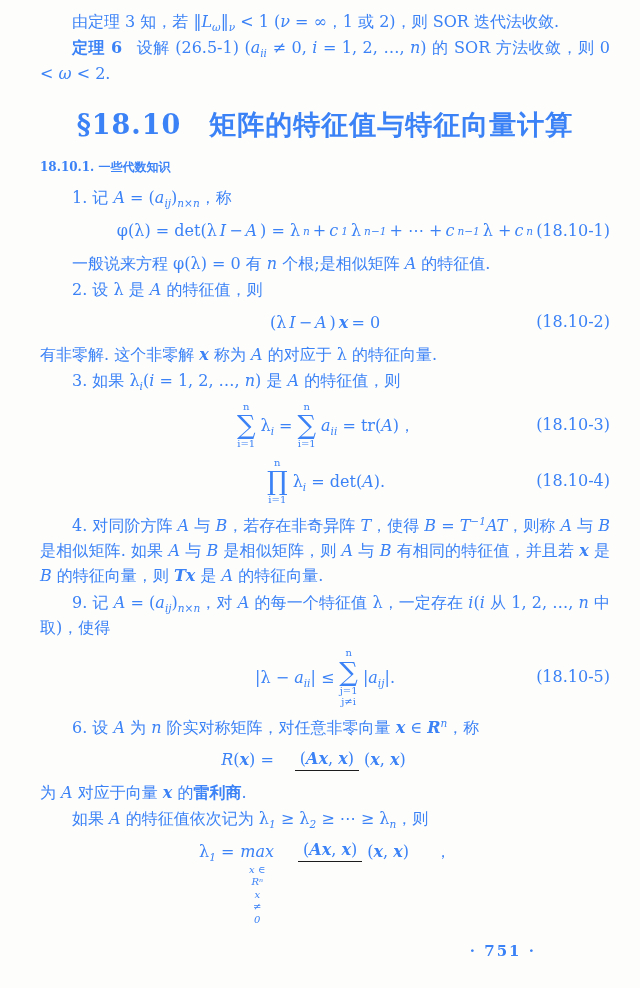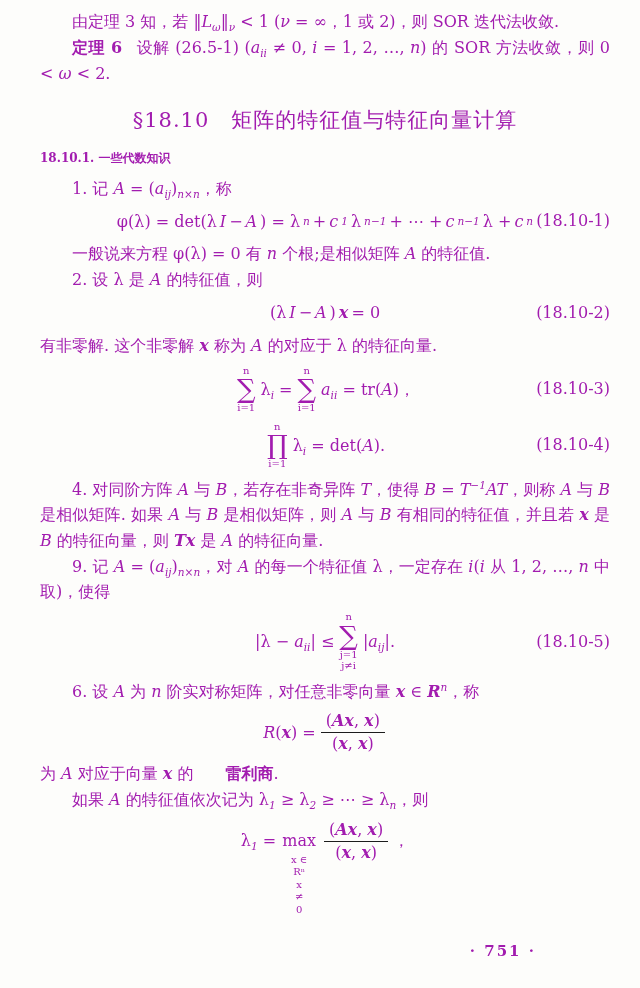--- a/index.html
+++ b/index.html
@@ -6,43 +6,43 @@
     margin: 0;
     padding: 0;
     background: #e8e8e6;
   }
   .page {
     position: relative;
     width: 640px;
     height: 988px;
     margin: 0 auto;
     background: #fdfdfb;
-    color: #a21caf;
+    color: #3b82f6;
     font-family: "DejaVu Serif", "Liberation Serif", serif;
     font-size: 16px;
     line-height: 1.58;
     box-sizing: border-box;
     padding: 8px 30px 0 40px;
     overflow: hidden;
   }
   .para {
     margin: 1px 0;
     text-indent: 2em;
     text-align: justify;
   }
   .para.noindent { text-indent: 0; }
   .i  { font-style: italic; }
-  .b  { font-weight: 700; padding-left: 32px; }
+  .b  { font-weight: 700; }
   .bi { font-style: italic; font-weight: 700; }
   .thm-label { font-weight: 700; margin-right: 0.9em; }
   sub, sup { font-size: 66%; font-style: italic; line-height: 0; }
   .sec-title {
     text-align: center;
-    font-weight: 400;
-    font-size: 21px;
+    font-weight: 700;
+    font-size: 27px;
     margin: 18px 0 12px 0;
     letter-spacing: 1px;
     text-indent: 0;
   }
   .subsec-title {
     font-weight: 700;
     font-size: 12px;
     margin: 8px 0 8px 0;
     text-indent: 0;
   }
@@ -76,29 +76,29 @@
   }
   .opsym { font-size: 26px; line-height: 1; }
   .lim {
     font-size: 10px;
     line-height: 1.15;
     text-align: center;
     white-space: pre-line;
   }
   .frac {
     display: inline-flex;
-    flex-direction: column;
+    flex-direction: row;
     align-items: center;
     line-height: 1.25;
-    margin: 0 2px;
+    margin: 0 18px;
     vertical-align: middle;
   }
   .frac .fnum { padding: 0 5px 1px 5px; border-bottom: 1.6px solid #1c1c1c; }
   .frac .fden { padding: 1px 5px 0 5px; }
-  .opstack { position: relative; display: inline-block; margin: 0 3px; }
+  .opstack { position: relative; display: inline-block; margin: 0 3px; font-style: italic; }
   .opstack .under {
     position: absolute;
     top: 100%;
     left: 50%;
     transform: translateX(-50%);
     font-size: 10px;
     line-height: 1.25;
     text-align: center;
     white-space: pre-line;
   }
@@ -164,20 +164,21 @@
         <span class="i">A</span>
         <span>)</span>
         <span class="bi">x</span>
         <span> = 0</span>
       </span>
     <span class="eq-num">(18.10-2)</span>
   </div>
 
   <p class="para noindent"><span>有非零解. 这个非零解 </span><span class="bi">x</span><span> 称为 </span><span class="i">A</span><span> 的对应于 λ 的特征向量.</span></p>
 
+  <p class="para"><span>3. 如果 λ</span><sub>i</sub><span>(</span><span class="i">i</span><span> = 1, 2, …, </span><span class="i">n</span><span>) 是 </span><span class="i">A</span><span> 的特征值，则</span></p>
 
   <div class="eq-row">
     <span class="eq-body">
       <span class="bigop">
         <span class="lim">n</span>
         <span class="opsym">∑</span>
         <span class="lim">i=1</span>
       </span>
       <span><span>λ</span><sub>i</sub><span> = </span></span>
       <span class="bigop">

